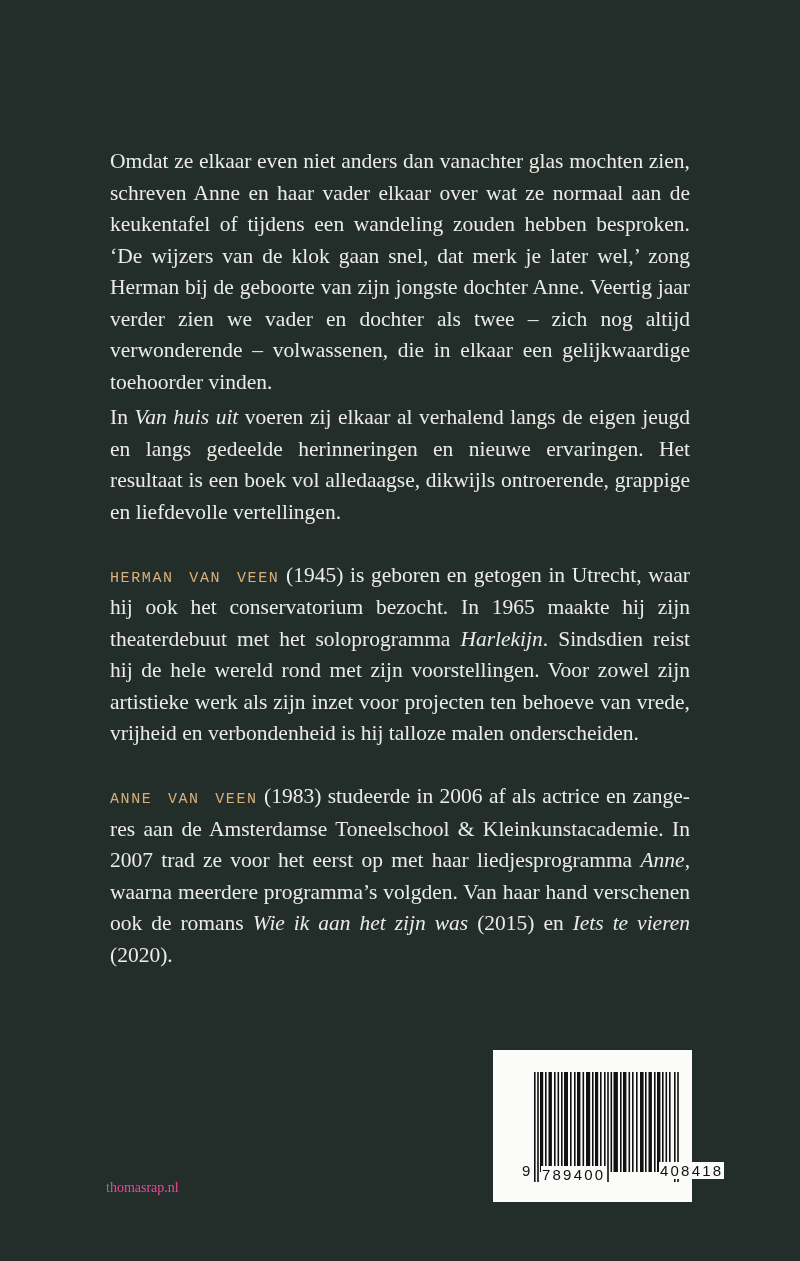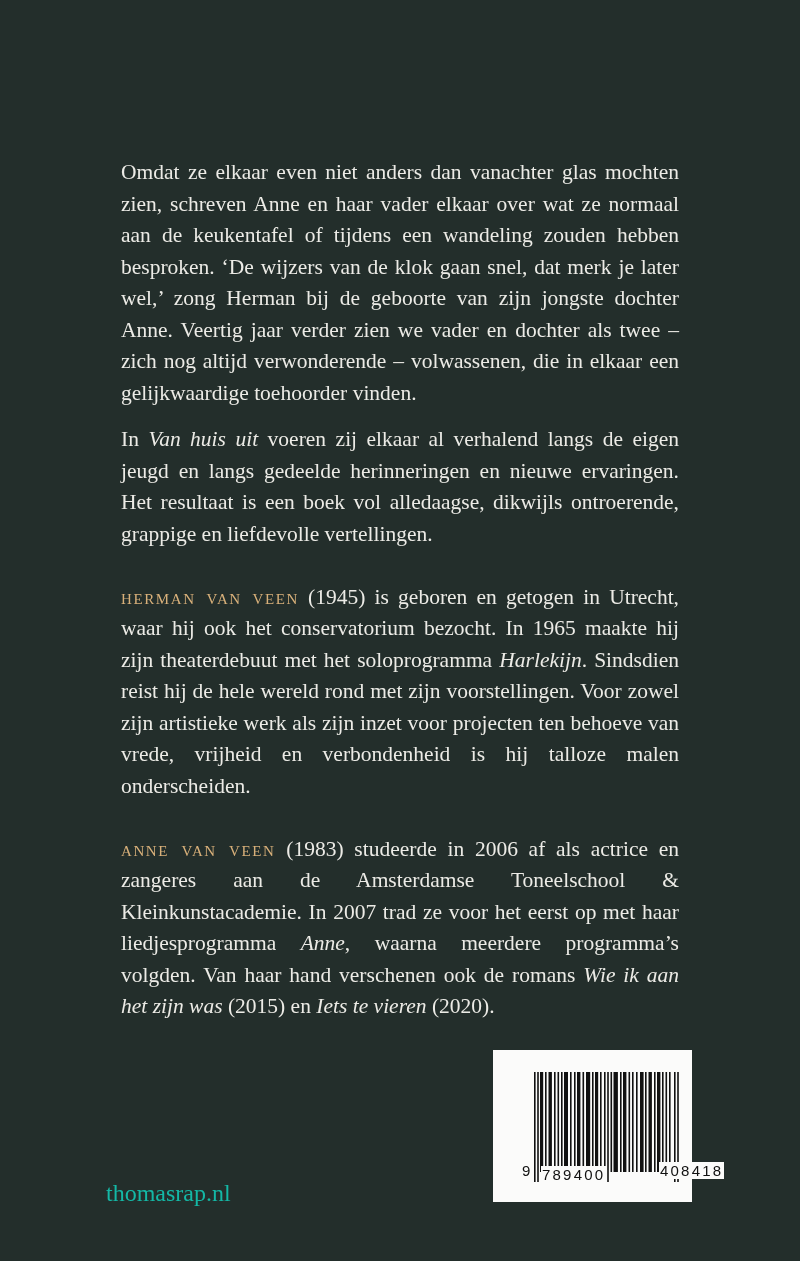--- a/index.html
+++ b/index.html
@@ -20,42 +20,43 @@
       left: 106px;
       top: 142px;
       width: 588px;
       font-family: "Liberation Serif", "DejaVu Serif", serif;
       font-size: 21.5px;
       line-height: 31.5px;
       text-align: justify;
       hyphens: manual;
     }
     .blurb p {
-      margin: 15px;
+      margin: 4px;
     }
     .blurb p.gap {
       margin-top: 31.5px;
     }
     .last-line-left {
       text-align-last: left;
     }
     .name {
       font-variant: small-caps;
       letter-spacing: 1.6px;
       text-transform: lowercase;
       color: #d8b07a;
+      font-family: Liberation Mono, monospace;
     }
     i { }
     .footer-url {
       position: absolute;
       left: 106px;
       top: 1180px;
       font-family: "Liberation Serif", "DejaVu Serif", serif;
-      font-size: 24px;
-      color: #14b8a6;
+      font-size: 14px;
+      color: #ec4899;
     }
     .barcode-box {
       position: absolute;
       left: 493px;
       top: 1050px;
       width: 199px;
       height: 152px;
       background: #fbfbfa;
     }
     .barcode-bars {

